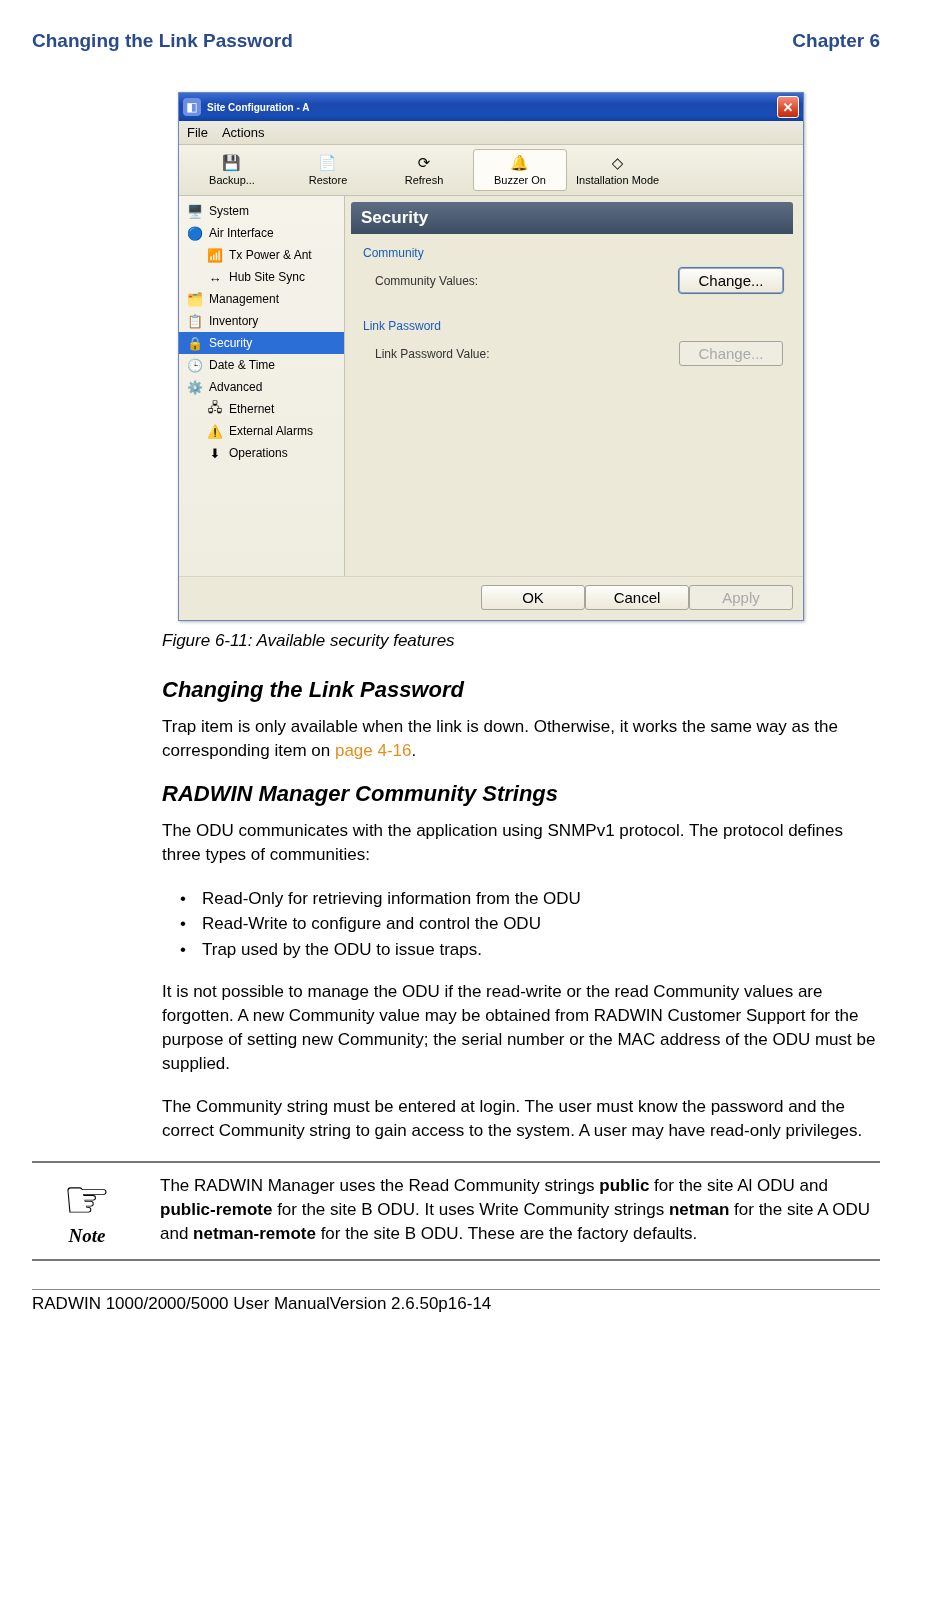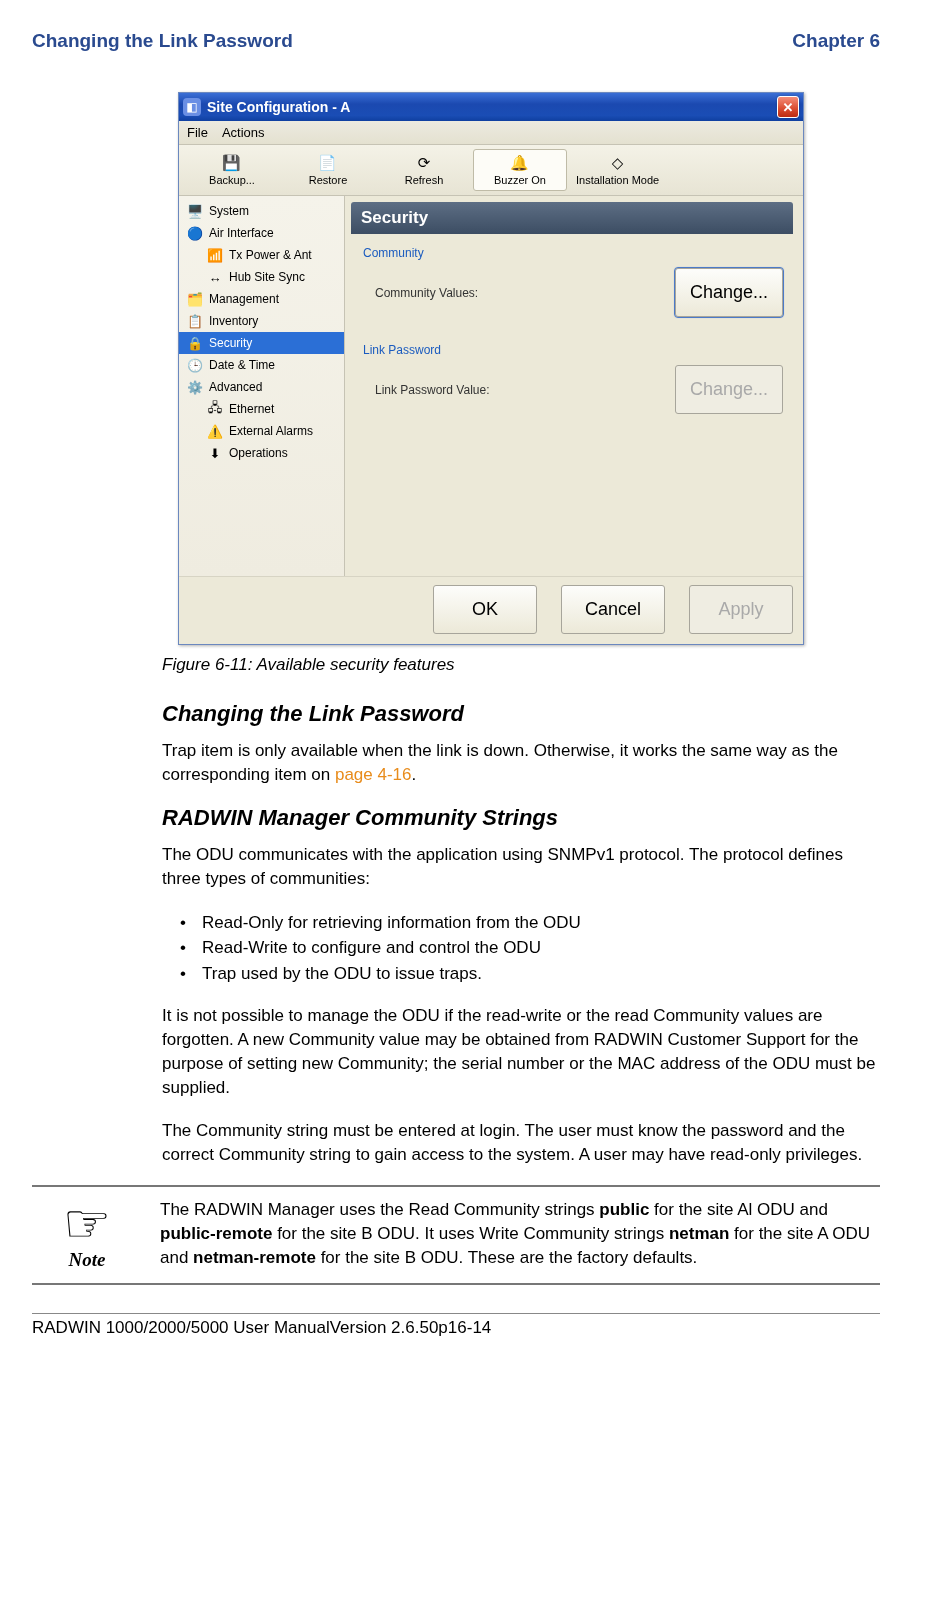--- a/index.html
+++ b/index.html
@@ -51,21 +51,21 @@
     margin-right: 6px;
     display: flex;
     align-items: center;
     justify-content: center;
     color: #fff;
     font-size: 12px;
   }
   .titlebar-text {
     flex: 1;
     font-weight: bold;
-    font-size: 14px;
+    font-size: 10px;
   }
   .close-btn {
     width: 20px;
     height: 20px;
     background: linear-gradient(#f58d78, #d94b2f 60%, #bc2b11);
     border: 1px solid #fff;
     border-radius: 3px;
     color: #fff;
     display: flex;
     align-items: center;
@@ -179,37 +179,37 @@
   }
   .field-label {
     font-size: 12px;
     color: #333;
     flex: 1;
   }
   .xp-btn {
     background: linear-gradient(#fdfdfb, #ece9d8);
     border: 1px solid #a7a59b;
     border-radius: 3px;
-    padding: 13px 14px;
-    font-size: 18px;
+    padding: 3px 14px;
+    font-size: 15px;
     min-width: 74px;
     text-align: center;
   }
   .xp-btn.disabled {
     color: #a9a9a9;
     background: #efede2;
   }
   .xp-btn.focus {
     outline: 1px solid #4b7ac8;
     box-shadow: 0 0 2px #4b7ac8;
   }
   .dialog-buttons {
     display: flex;
     justify-content: flex-end;
-    gap: 24px;
+    gap: 0;
     padding: 8px 10px 10px 10px;
     background: #ece9d8;
     border-top: 1px solid #d7d4c4;
   }
   .figure-caption {
     font-style: italic;
     font-size: 17px;
     margin: 10px 0 26px 130px;
   }
   .section-heading {

